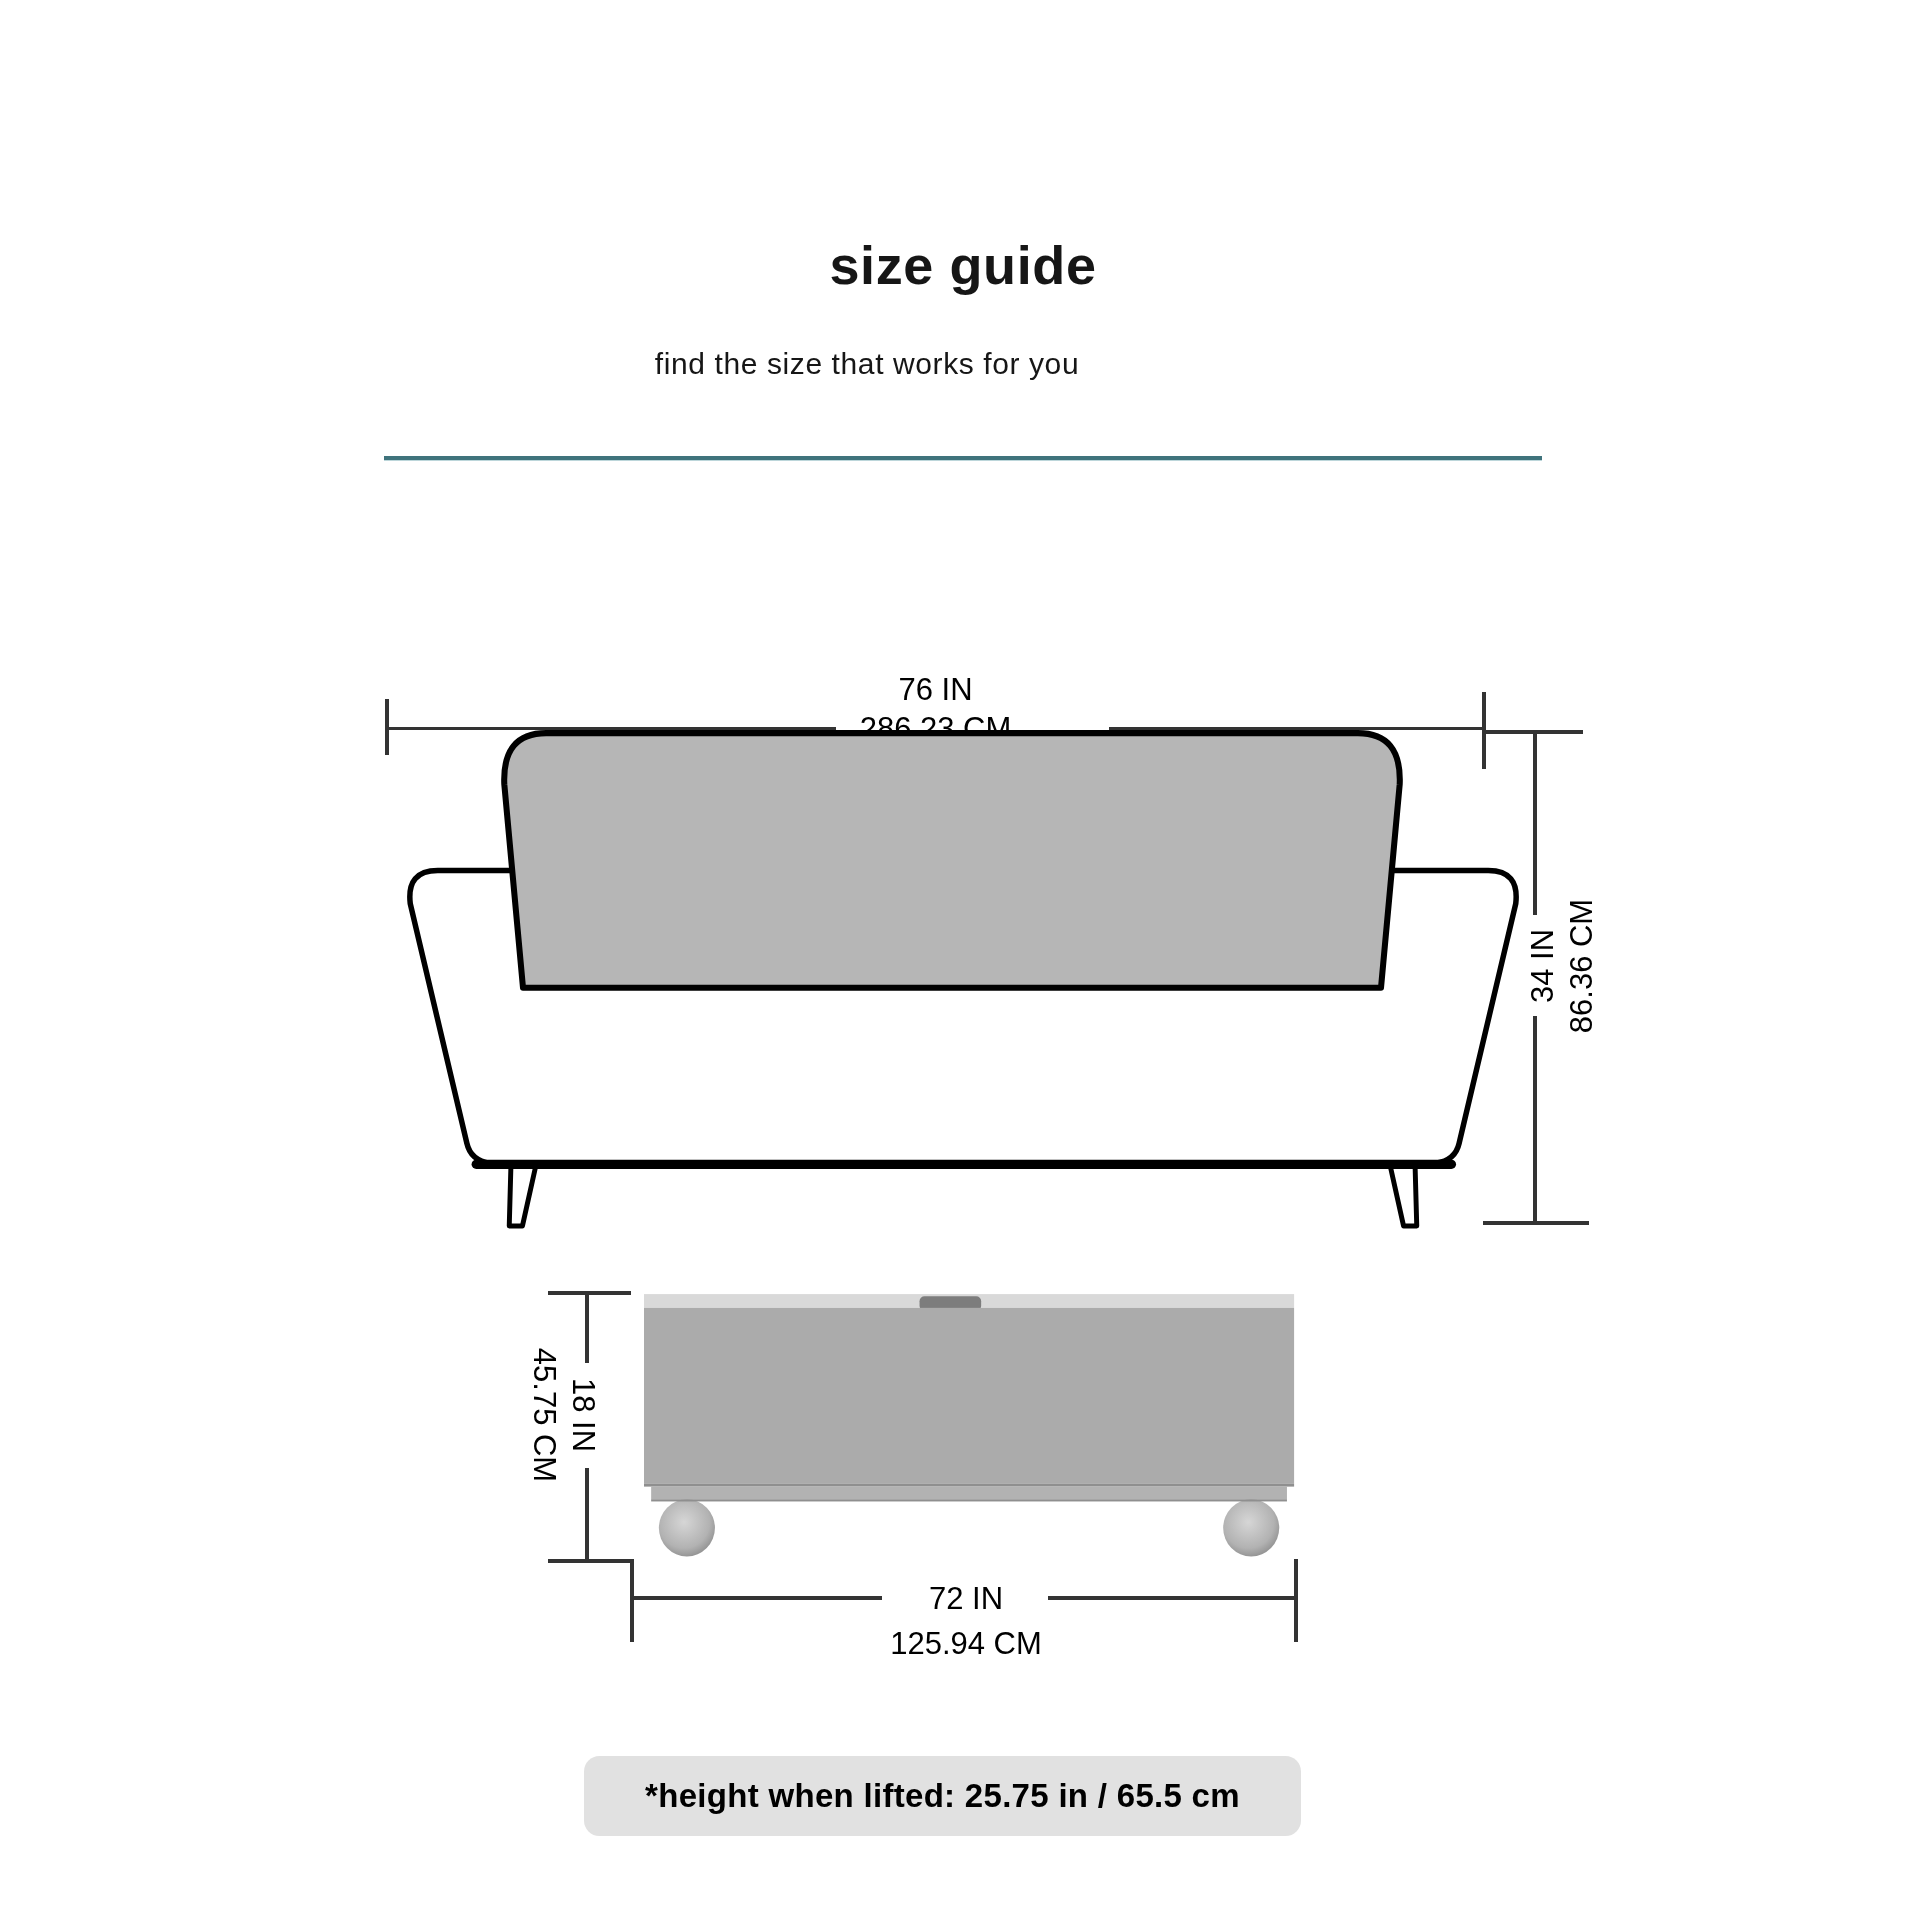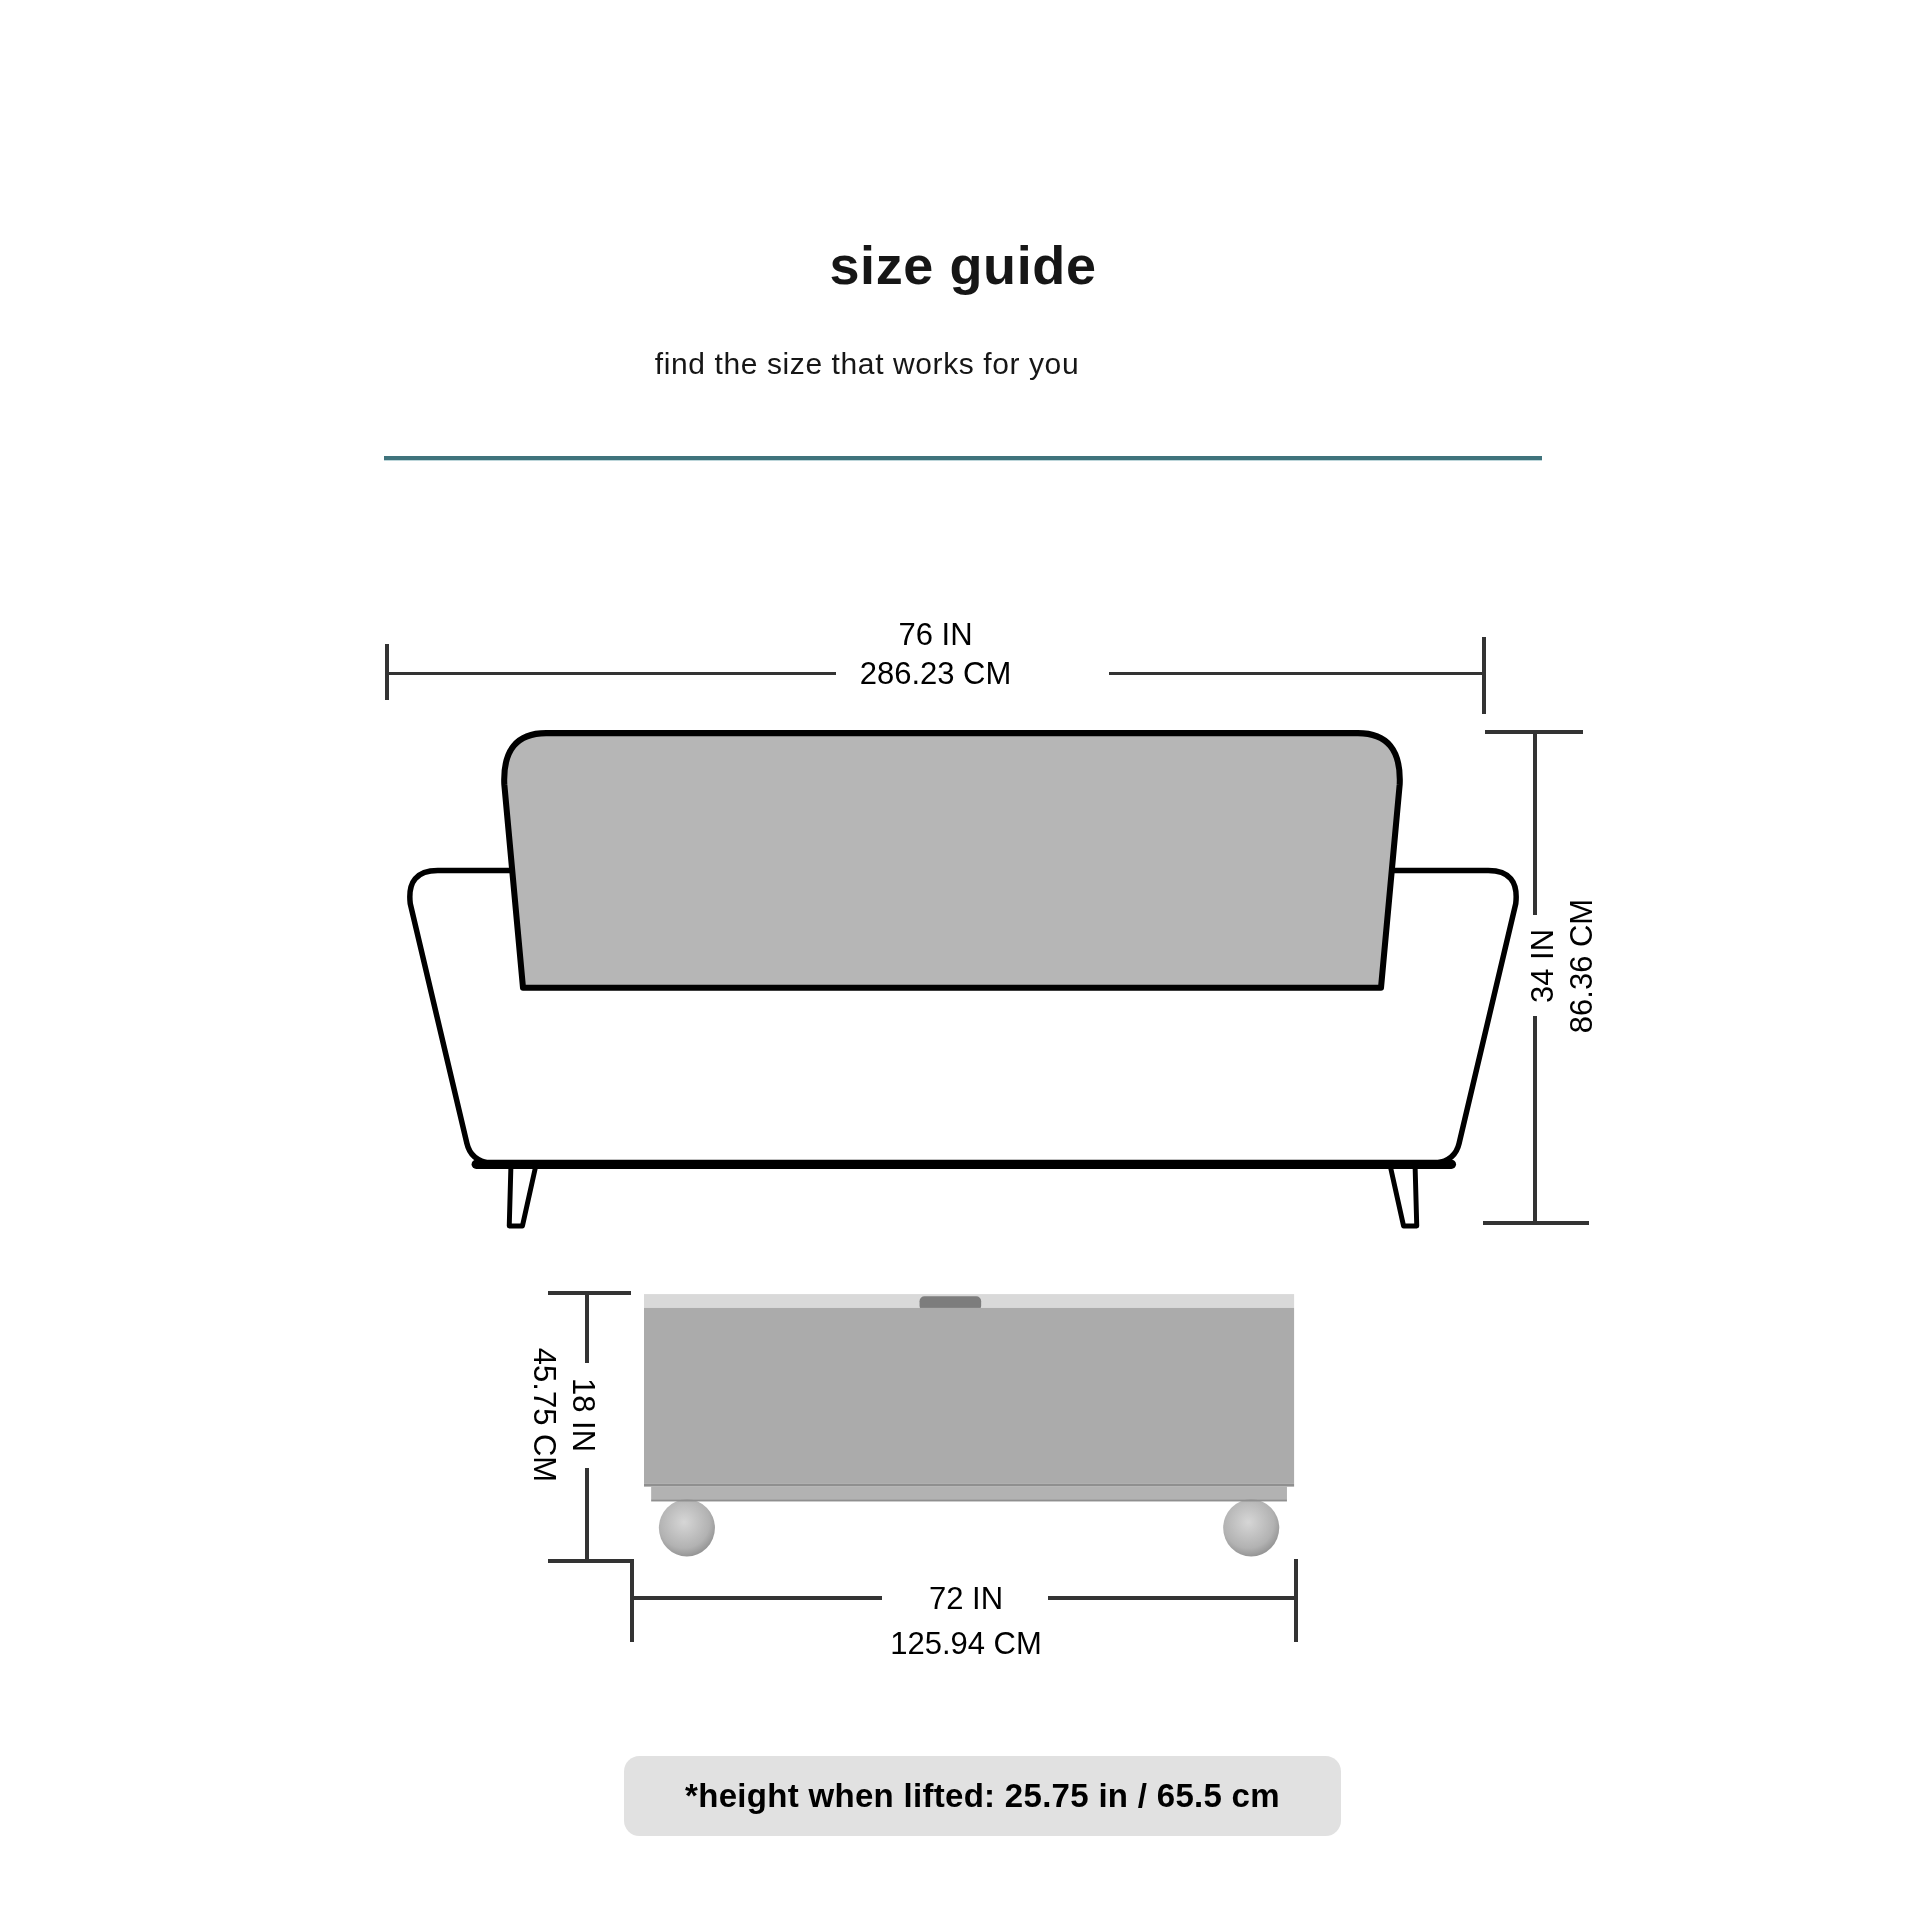--- a/index.html
+++ b/index.html
@@ -28,21 +28,21 @@
   }
   
   .dim-line{position:absolute;background:#333333;}
   .dim-text{
     position:absolute;text-align:center;font-size:31px;font-weight:500;
     color:#000;line-height:39px;white-space:nowrap;
   }
   .rot-ccw{transform:translate(-50%,-50%) rotate(-90deg);}
   .rot-cw{transform:translate(-50%,-50%) rotate(90deg);}
   
-  .sofa-wdim{position:absolute;left:385px;top:615px;width:1101px;height:94px;}
+  .sofa-wdim{position:absolute;left:385px;top:670px;width:1101px;height:94px;}
   .sofa-wdim .tick-l{left:0;top:29px;width:3.9px;height:56px;}
   .sofa-wdim .tick-r{left:1097px;top:22px;width:3.9px;height:77px;}
   .sofa-wdim .seg-l{left:3.9px;top:57px;width:447px;height:3.3px;}
   .sofa-wdim .seg-r{left:724px;top:57px;width:373px;height:3.3px;}
   .sofa-wdim .label{left:50%;top:0;transform:translateX(-50%);}
   
   .sofa-hdim{position:absolute;left:1485px;top:730px;width:121px;height:501px;}
   .sofa-hdim .tick-t{left:0;top:0;width:98px;height:4.4px;}
   .sofa-hdim .seg-t{left:48px;top:4.4px;width:4.4px;height:181px;}
   .sofa-hdim .seg-b{left:48px;top:286px;width:4.4px;height:205px;}
@@ -61,21 +61,21 @@
   .otto-wdim .tick-r{left:664px;top:1.7px;width:4.4px;height:83px;}
   .otto-wdim .seg-l{left:4.4px;top:39px;width:248px;height:4.4px;}
   .otto-wdim .seg-r{left:418px;top:39px;width:246px;height:4.4px;}
   .otto-wdim .label-in{left:336px;top:21.5px;transform:translateX(-50%);}
   .otto-wdim .label-cm{left:336px;top:67px;transform:translateX(-50%);}
   
   .sofa-svg{position:absolute;left:385px;top:721px;width:1156px;height:517px;}
   .otto-svg{position:absolute;left:523px;top:1282px;width:825px;height:308px;}
   
   .footnote{
-    position:absolute;left:624px;top:1756px;width:717px;height:80px;
+    position:absolute;left:584px;top:1756px;width:717px;height:80px;
     border-radius:15.4px;display:flex;align-items:center;justify-content:center;
     font-size:33px;font-weight:600;color:#000;letter-spacing:0.3px;
   }
 </style>
 </head>
 <body>
 
 <div class="canvas">
 
   <div class="title">size guide</div>

